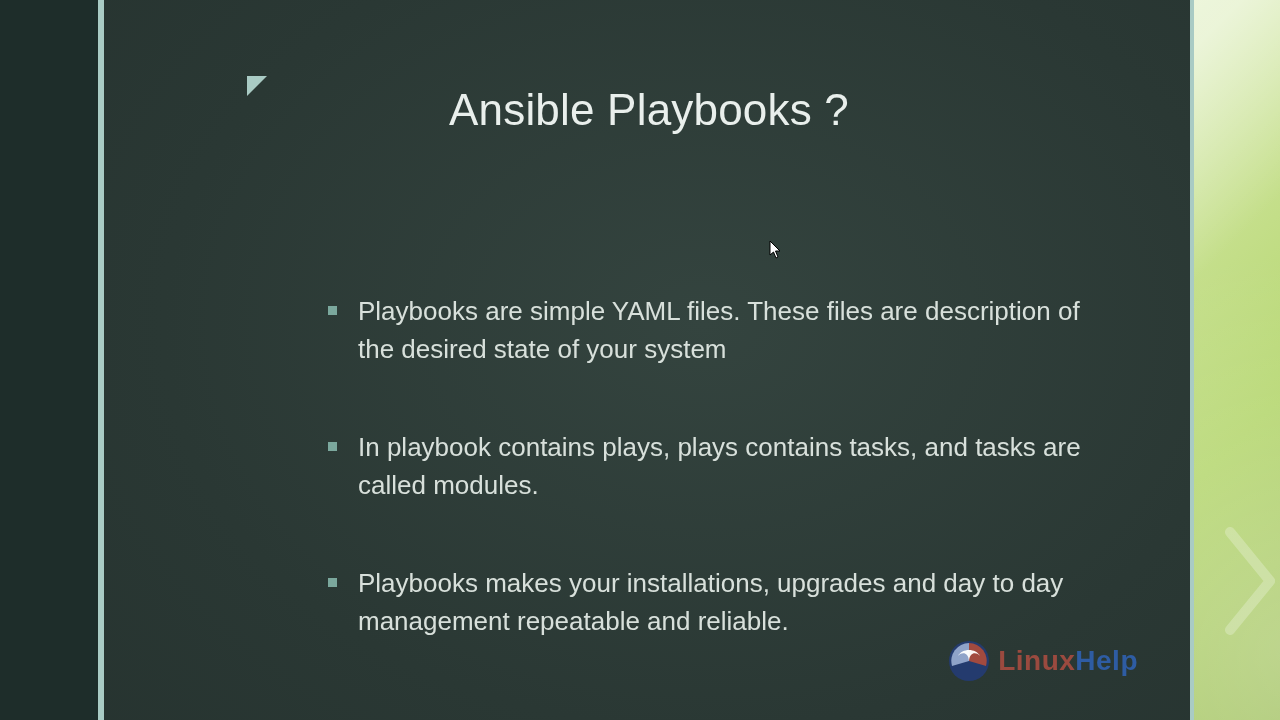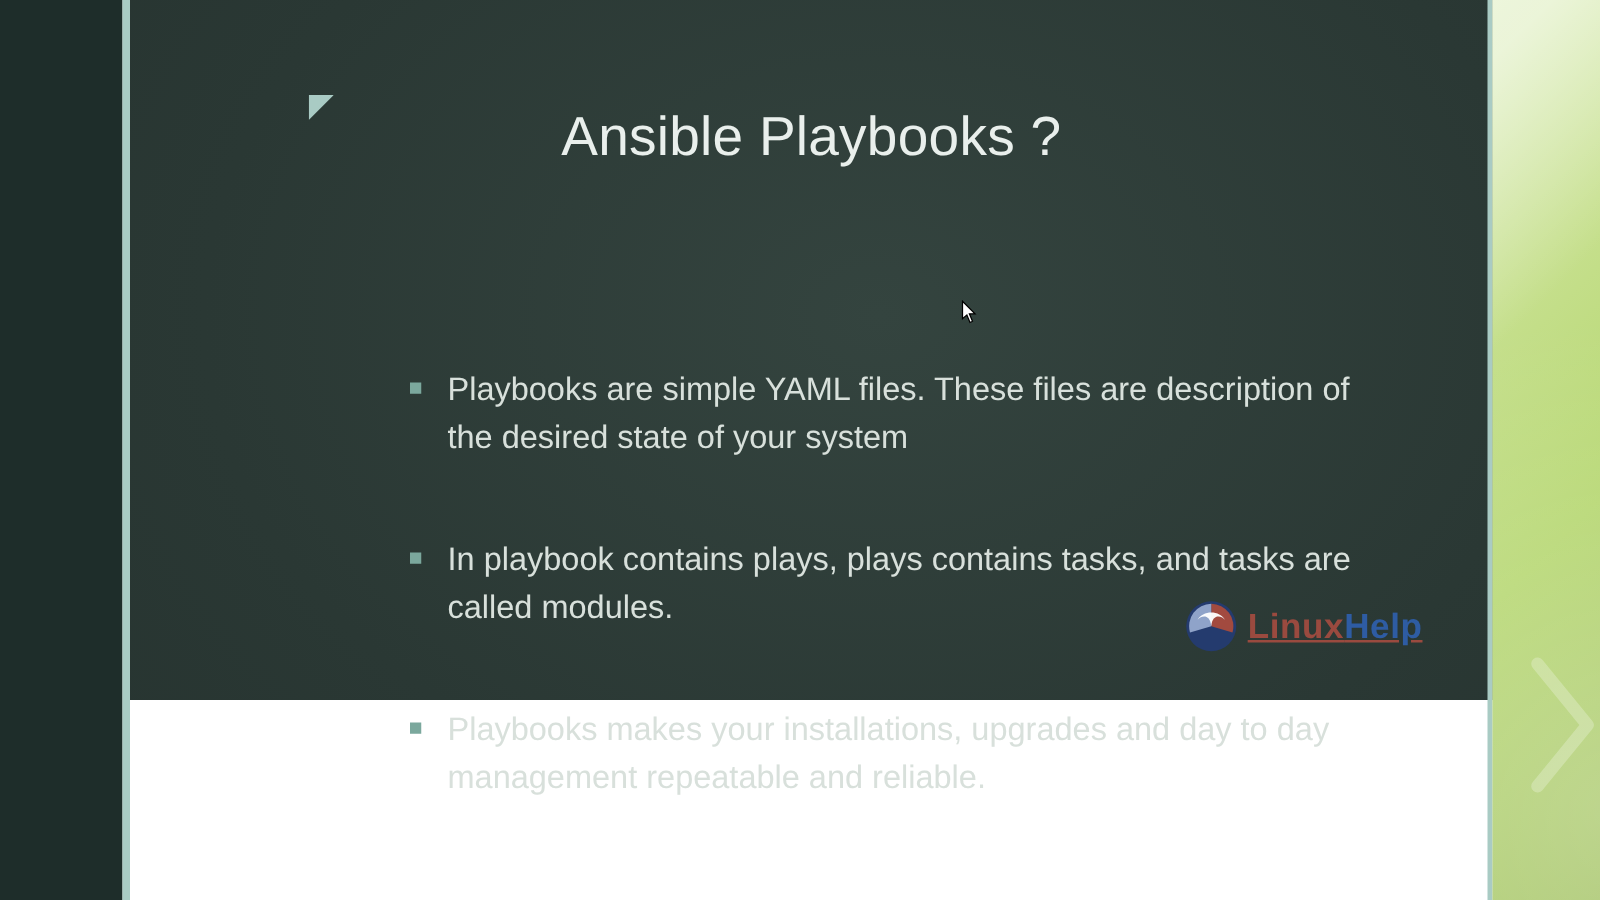--- a/index.html
+++ b/index.html
@@ -15,21 +15,21 @@
   .left-strip-edge {
     width: 6px;
     height: 720px;
     background: #a9cbc4;
     flex-shrink: 0;
   }
 
   .slide {
     flex-shrink: 0;
     width: 1090px;
-    height: 560px;
+    height: 720px;
     position: relative;
     background:
       radial-gradient(1200px 900px at 55% 45%, #34443f 0%, #2a3834 45%, #222e2b 100%);
   }
   .tri-wrap {
     position: absolute;
     top: 76px;
     left: 143px;
     width: 20px; height: 20px;
   }
@@ -120,21 +120,20 @@
     display: flex;
     align-items: center;
     gap: 6px;
   }
   .logo-glyph { width: 46px; height: 46px; position: relative; }
   .logo-text {
     font-size: 28px;
     font-weight: 600;
     color: #9a4a3f;
     letter-spacing: 0.5px;
-    text-decoration: underline;
   }
   .logo-text .h { color: #2e5ca3; }
 </style>
 </head>
 <body>
 
 <div class="left-strip"></div>
 <div class="left-strip-edge"></div>
 
 <div class="slide">

